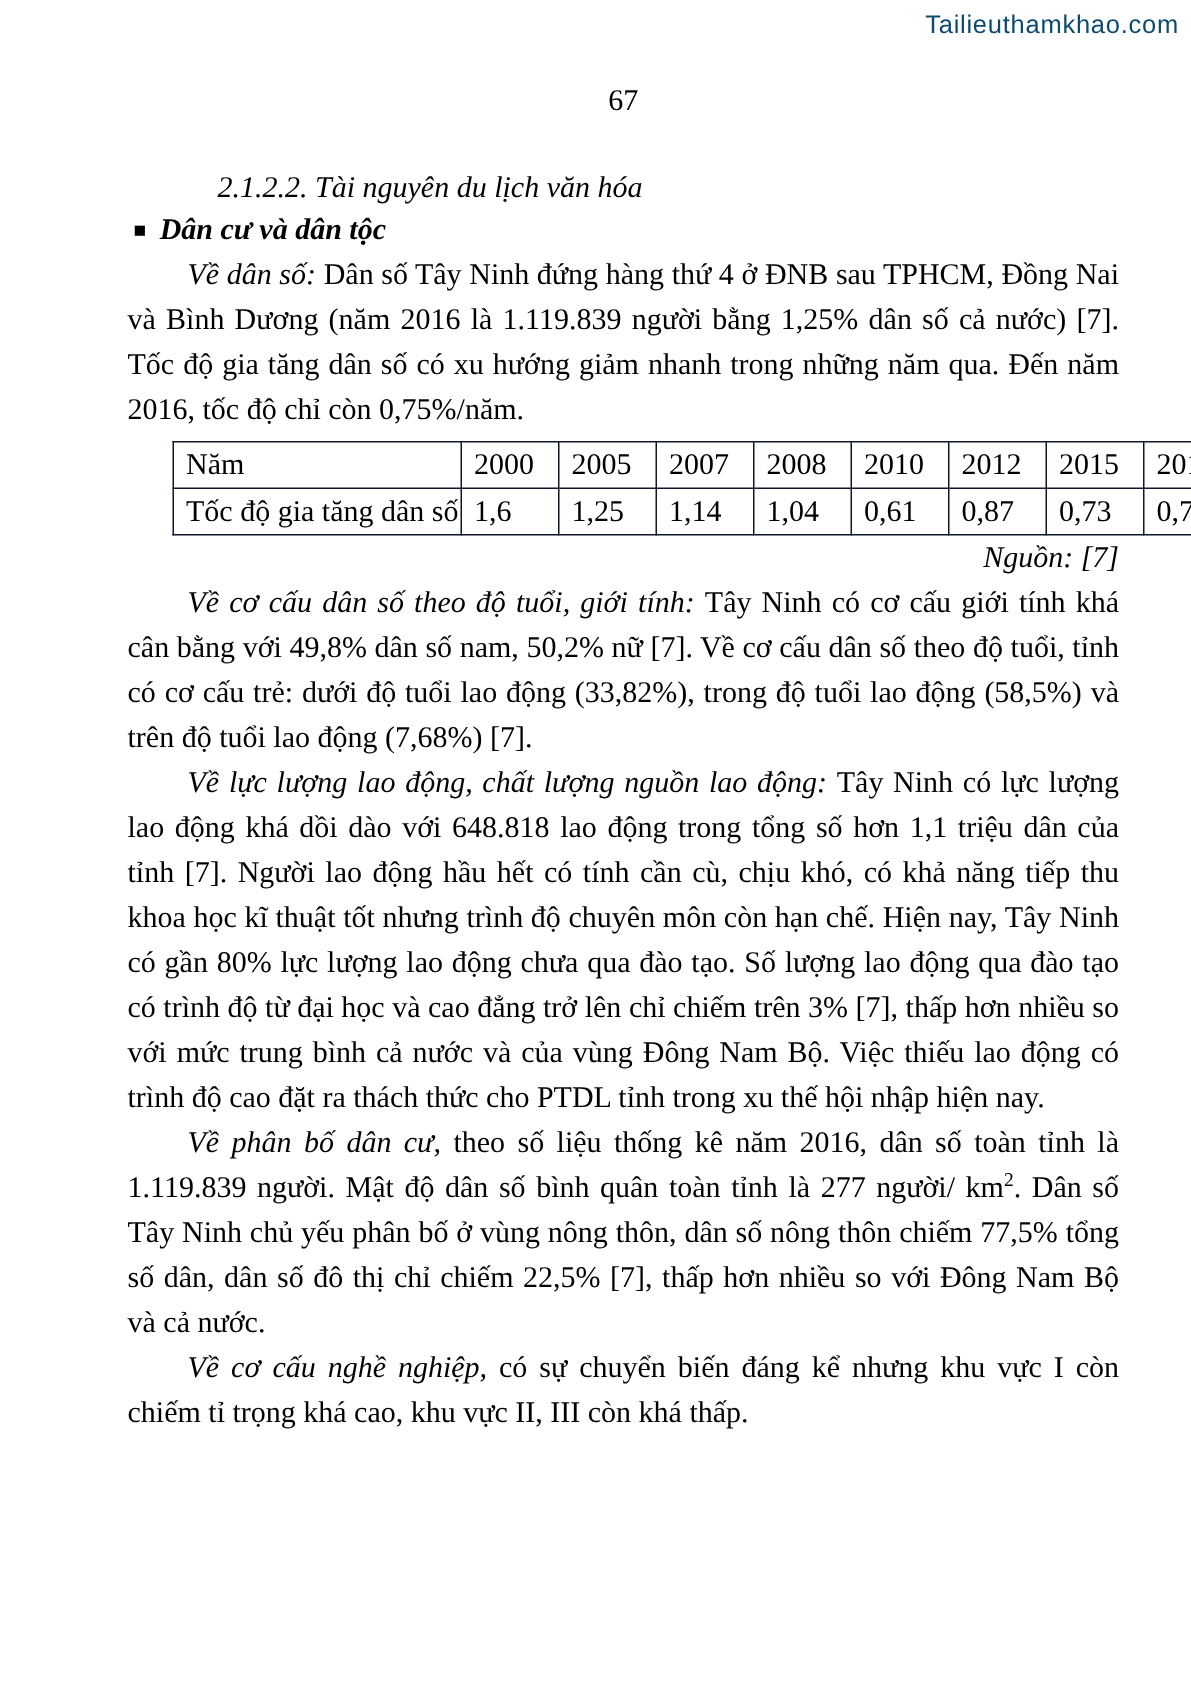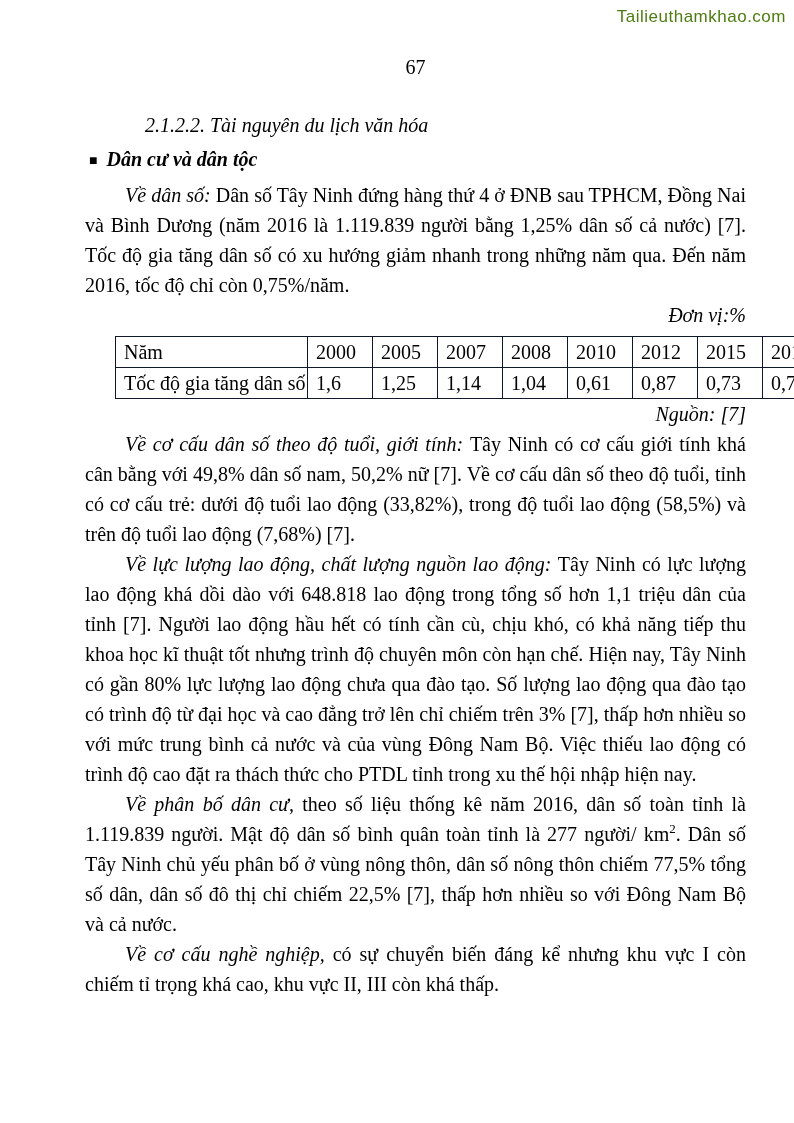--- a/index.html
+++ b/index.html
@@ -11,21 +11,21 @@
     font-family: "Liberation Serif", serif;
     color: #000000;
     overflow: hidden;
   }
   .watermark {
     position: absolute;
     top: 7px;
     right: 8px;
     font-family: "Liberation Sans", sans-serif;
     font-size: 17px;
-    color: #4d7c0f;
+    color: #0c4a6e;
     text-shadow: 0 1px 0 #ffffff;
     letter-spacing: 0.5px;
   }
   .content {
     padding: 0 48px 0 85px; 
   }
   .page-number {
     margin-top: 52px;
     text-align: center;
     font-size: 20px;
@@ -36,21 +36,21 @@
     padding-left: 60px;
     font-style: italic;
     font-size: 20px;
     line-height: 30px;
   }
   .bullet-heading {
     padding-left: 4px;
     font-weight: bold;
     font-style: italic;
     font-size: 20px;
-    line-height: 38px;
+    line-height: 26px;
   }
   .bullet-heading .square {
     display: inline-block;
     font-style: normal;
     font-size: 14px;
     vertical-align: 1px;
     margin-right: 9px;
   }
   p.body-para {
     margin: 0;
@@ -116,21 +116,20 @@
 
     <div class="section-heading">2.1.2.2. Tài nguyên du lịch văn hóa</div>
 
     <div class="bullet-heading">
       <span class="square">■</span><span>Dân cư và dân tộc</span>
     </div>
 
     <p class="body-para"><span class="run-italic">Về dân số: </span><span class="run-normal">Dân số Tây Ninh đứng hàng thứ 4 ở ĐNB sau TPHCM, Đồng Nai và Bình Dương (năm 2016 là 1.119.839 người bằng 1,25% dân số cả nước) [7]. Tốc độ gia tăng dân số có xu hướng giảm nhanh trong những năm qua. Đến năm 2016, tốc độ chỉ còn 0,75%/năm.</span></p>
 
 
-    <p class="table-unit">Đơn vị:%</p>
 
     <table class="data-table">
       <tbody>
         <tr>
             <td class="cell-label">Năm</td>
             <td class="cell-year">2000</td>
             <td class="cell-year">2005</td>
             <td class="cell-year">2007</td>
             <td class="cell-year">2008</td>
             <td class="cell-year">2010</td>

